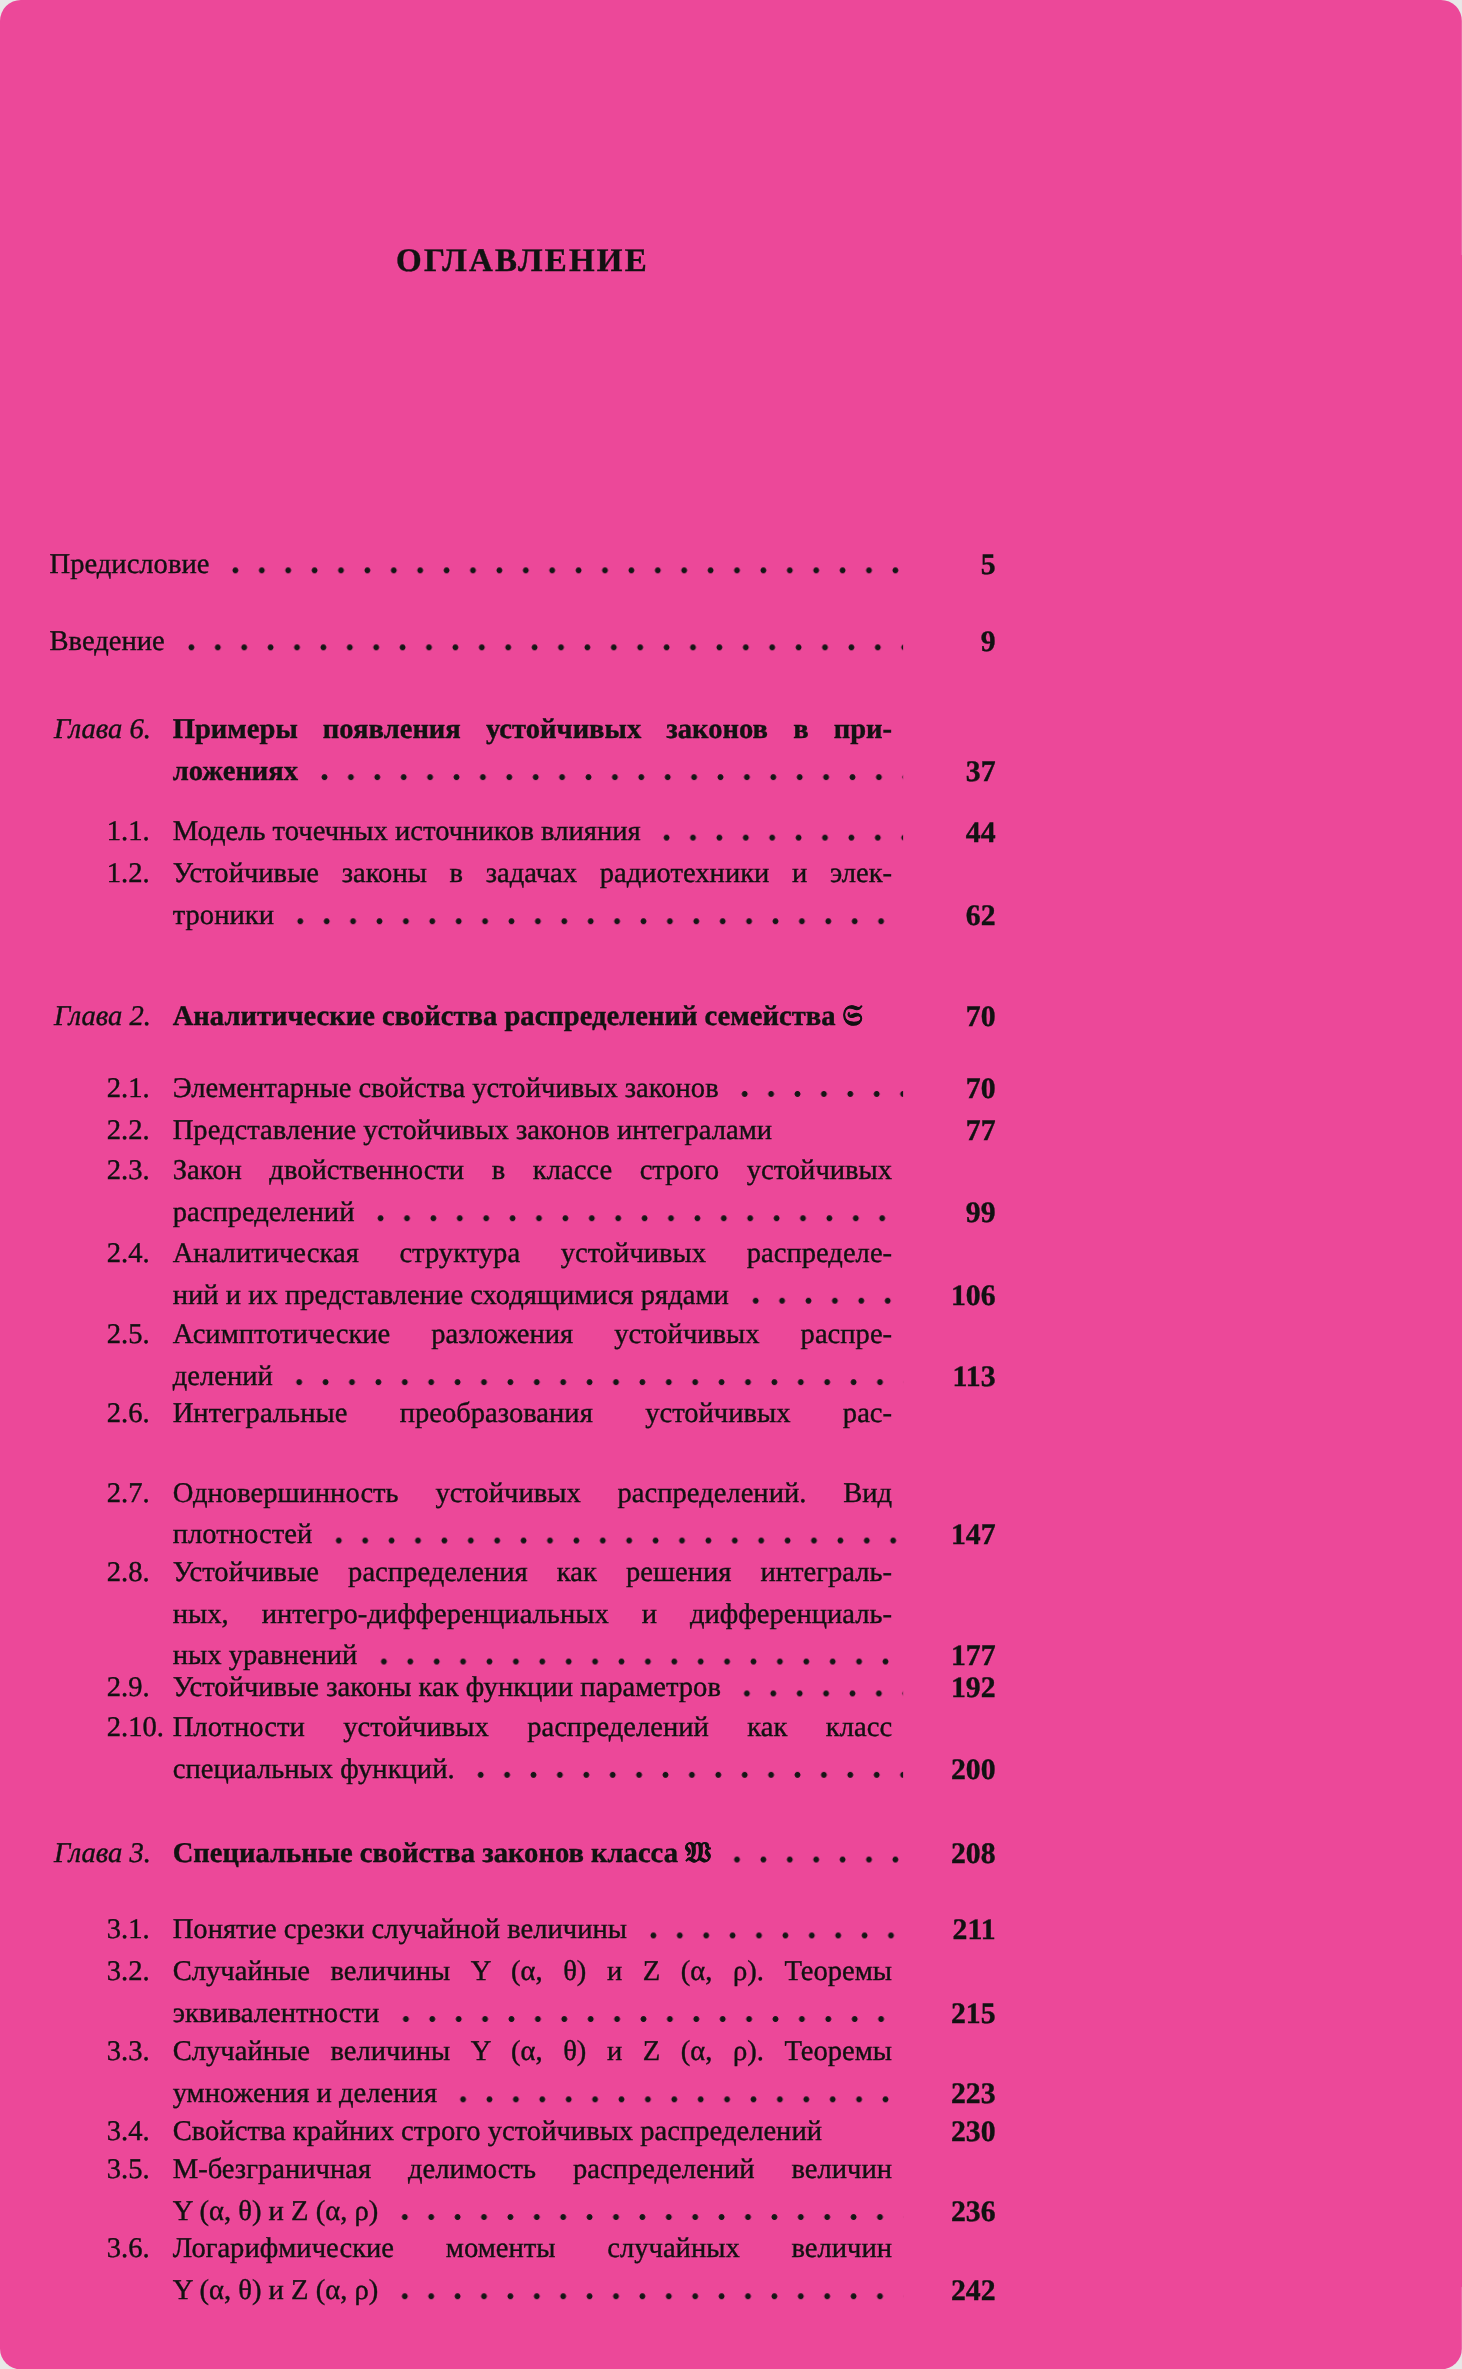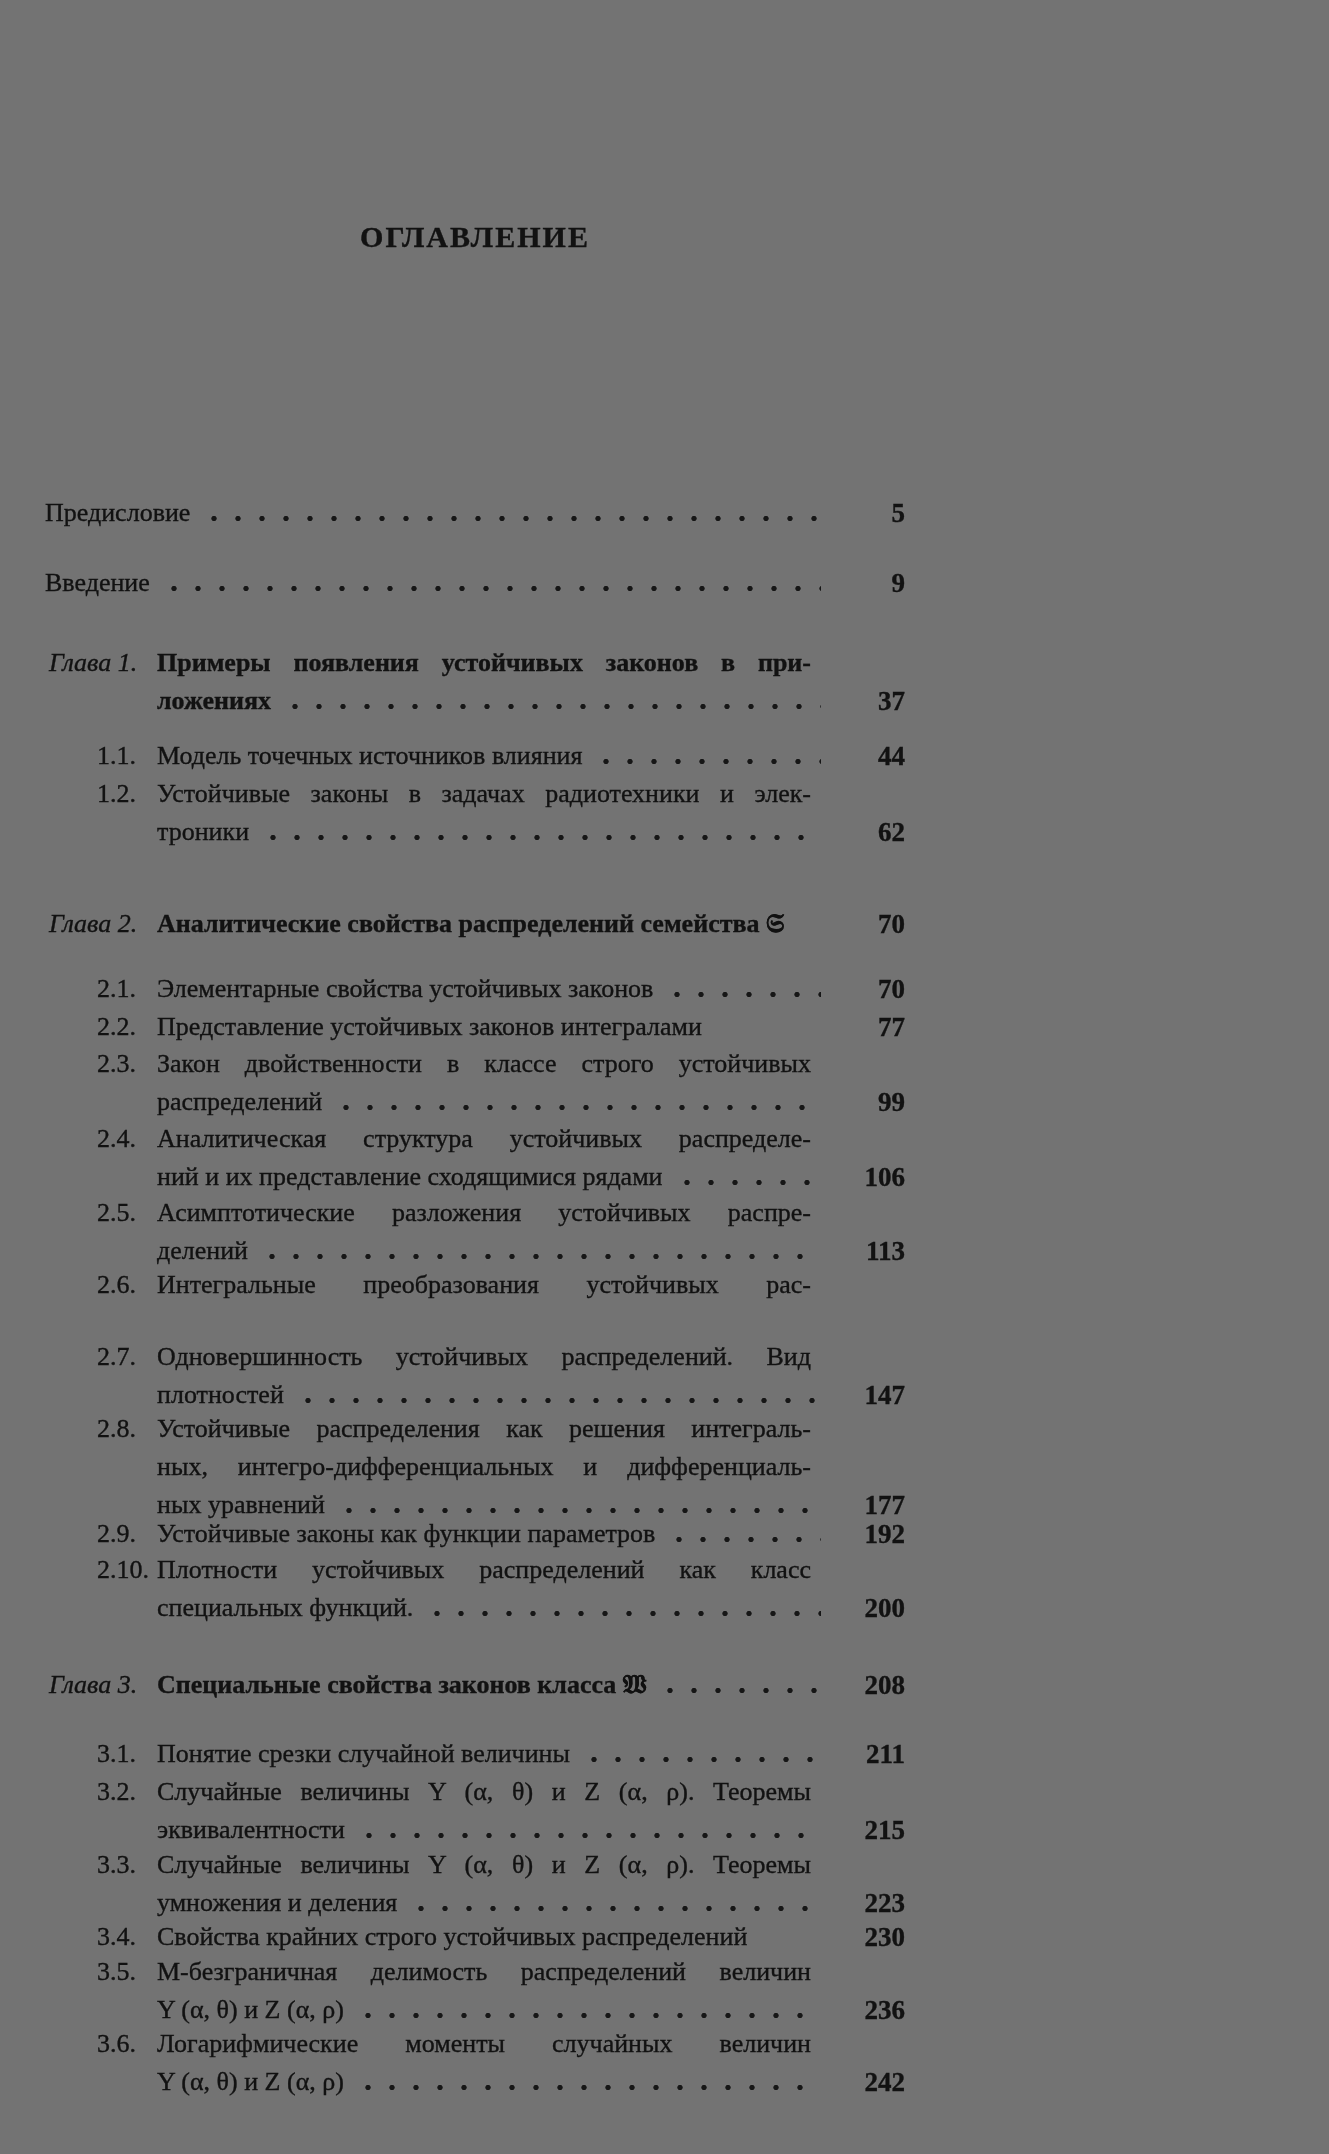--- a/index.html
+++ b/index.html
@@ -1,19 +1,19 @@
 <!DOCTYPE html>
 <html><head>
 <meta charset="utf-8">
 <style>
   html,body { margin:0; padding:0; background:#e8e8e8; }
   .sheet {
-    position:relative; width:1329px; height:2154px; background:#737373;
+    position:relative; width:1329px; height:2154px; background:#ec4899;
     font-family:"Liberation Serif","DejaVu Serif",serif;
-    color:#121212; overflow:hidden;
+    color:#121212; overflow:hidden;border-radius:19px;
     -webkit-text-stroke:0.35px #111;
   }
   .toc { position:absolute; left:45px; top:0; width:860px; height:2154px; }
   .title {
     position:absolute; top:220px; left:0; width:100%;
     text-align:center; font-size:30px; font-weight:700; letter-spacing:2px;
   }
   .entry { position:absolute; left:0; width:860px; font-size:26px; line-height:38px; }
   .entry .num { position:absolute; top:0; left:52px; white-space:nowrap; }
   .entry.chapter .num { left:4px; font-style:italic; font-weight:400; }
@@ -49,21 +49,21 @@
 
     <div class="entry plain" style="top:564px">
       <div class="line last">
         <span class="txt">Введение</span>
         <span class="leader"></span>
         <span class="pg">9</span>
       </div>
     </div>
 
     <div class="entry chapter" style="top:644px">
-      <span class="num">Глава 1.</span>
+      <span class="num">Глава 6.</span>
       <div class="line mid">Примеры появления устойчивых законов в при-</div>
       <div class="line last">
         <span class="txt">ложениях</span>
         <span class="leader"></span>
         <span class="pg">37</span>
       </div>
     </div>
 
     <div class="entry" style="top:737px">
       <span class="num">1.1.</span>

